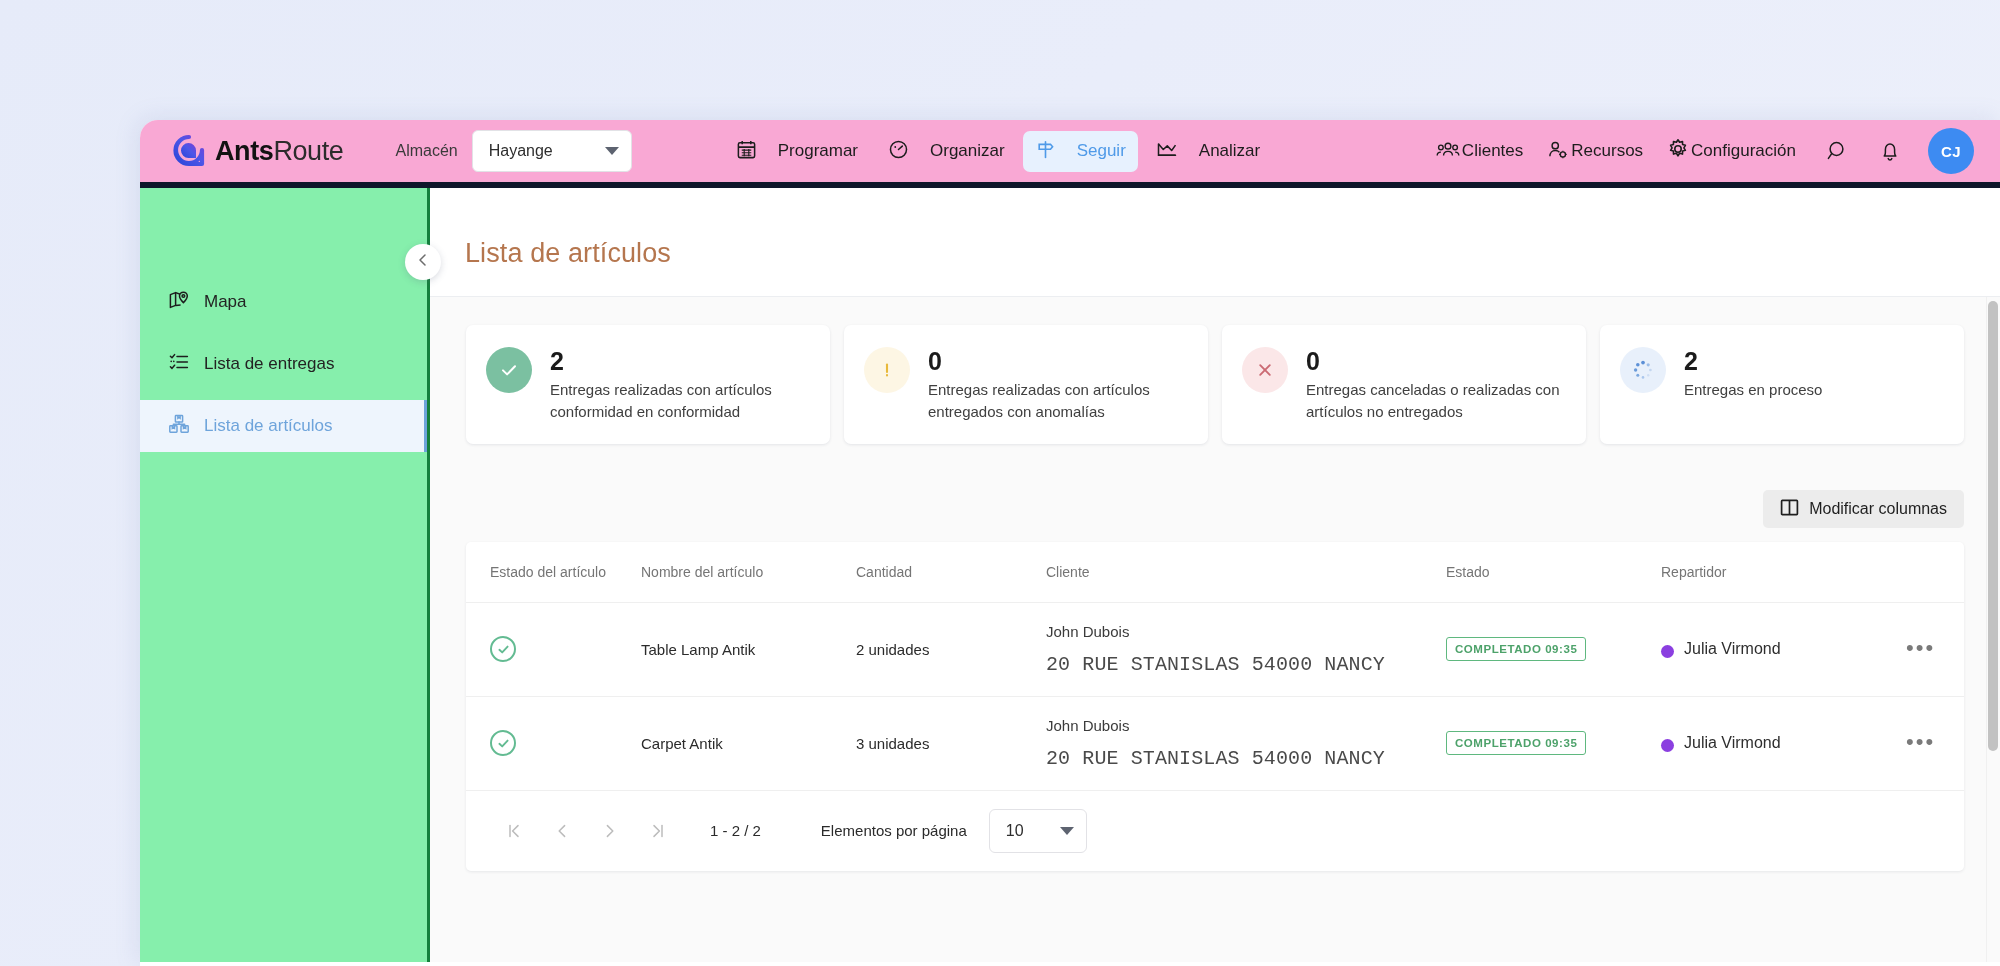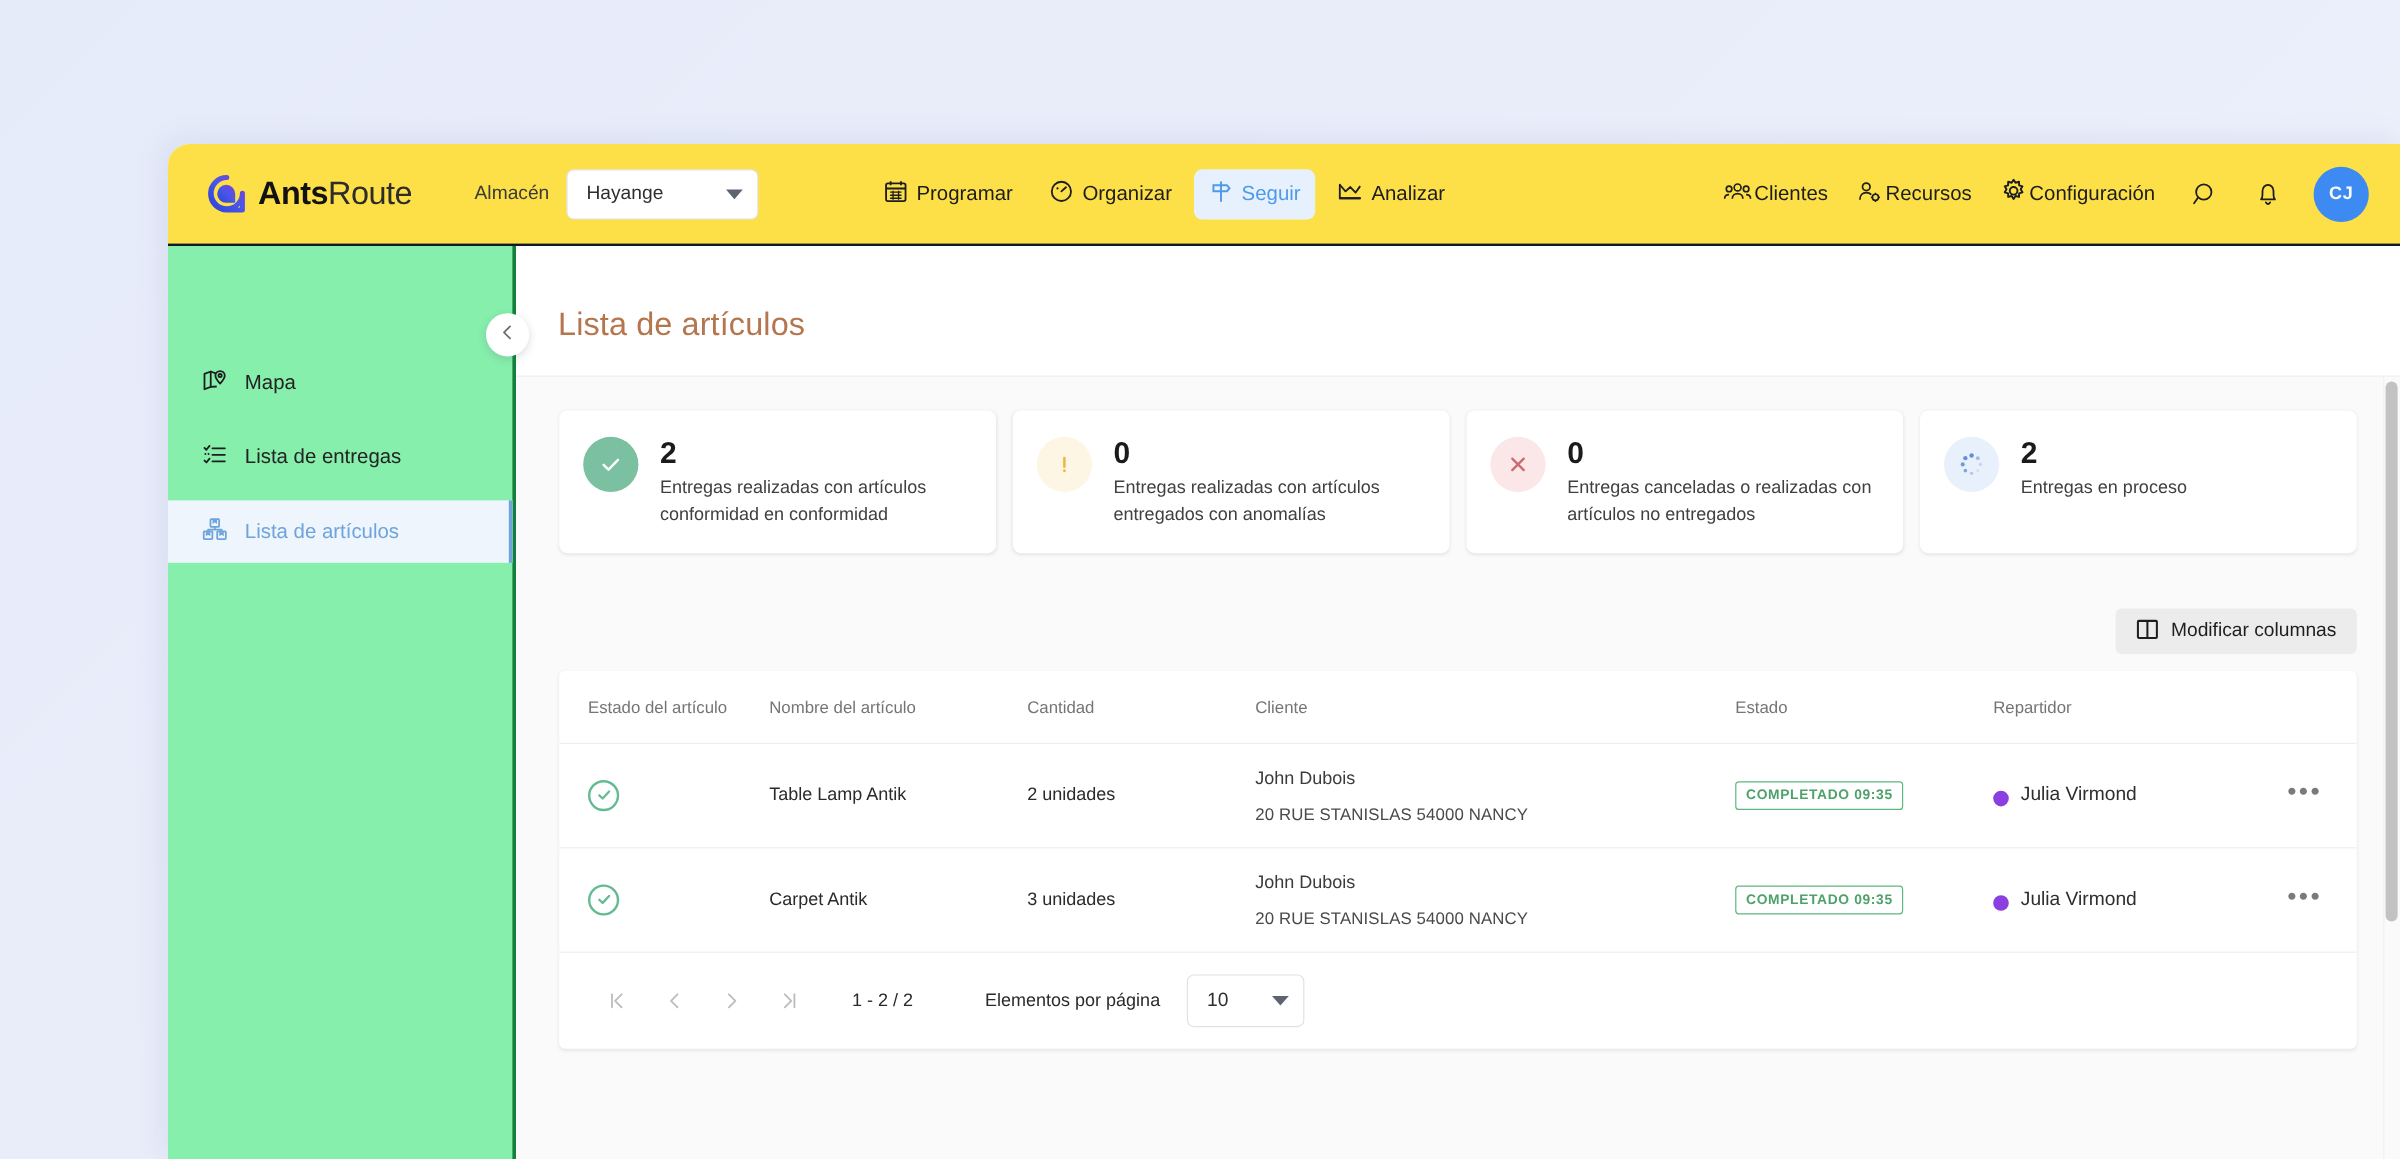--- a/index.html
+++ b/index.html
@@ -25,23 +25,23 @@
     height: 846px;
     background: #ffffff;
     border-top-left-radius: 18px;
     box-shadow: -4px -3px 22px rgba(110,125,180,0.13);
     overflow: hidden;
   }
 
   
   .top-header {
     position: relative;
-    height: 85px;
-    background: #fde047;
-    border-bottom: 2px solid #0f172a;
+    height: 68px;
+    background: #f9a8d4;
+    border-bottom: 6px solid #0f172a;
     display: flex;
     align-items: center;
   }
 
   .logo-block {
     display: flex;
     align-items: center;
     margin-left: 32px;
     gap: 9px;
   }
@@ -89,21 +89,21 @@
   
   .main-nav {
     display: flex;
     align-items: center;
     margin-left: 92px;
     gap: 6px;
   }
   .nav-item {
     display: flex;
     align-items: center;
-    gap: 7px;
+    gap: 21px;
     padding: 8px 12px;
     border-radius: 7px;
     cursor: pointer;
     white-space: nowrap;
   }
   .nav-item .nav-label { font-size: 17px; color: #1d1d1d; }
   .nav-item.active { background: #e7f1fe; }
   .nav-item.active .nav-label { color: #4f9ae8; }
 
   
@@ -327,21 +327,21 @@
   .col-actions  { width: 110px; }
 
   .row-check {
     width: 26px; height: 26px;
     border-radius: 50%;
     background: #ffffff;
     border: 2px solid #63bb92;
     display: flex; align-items: center; justify-content: center;
   }
   .client-name { font-size: 15px; color: #3b3b3b; margin-bottom: 13px; }
-  .client-addr { font-size: 14px; color: #4a4a4a; letter-spacing: 0.1px; }
+  .client-addr { font-size: 20px; color: #4a4a4a; letter-spacing: 0.1px; font-family: Liberation Mono, monospace; }
 
   .badge-completed {
     display: inline-block;
     border: 1px solid #5fb87f;
     border-radius: 3px;
     color: #4da26a;
     font-size: 11.5px;
     font-weight: 700;
     letter-spacing: 0.55px;
     padding: 5px 8px;

